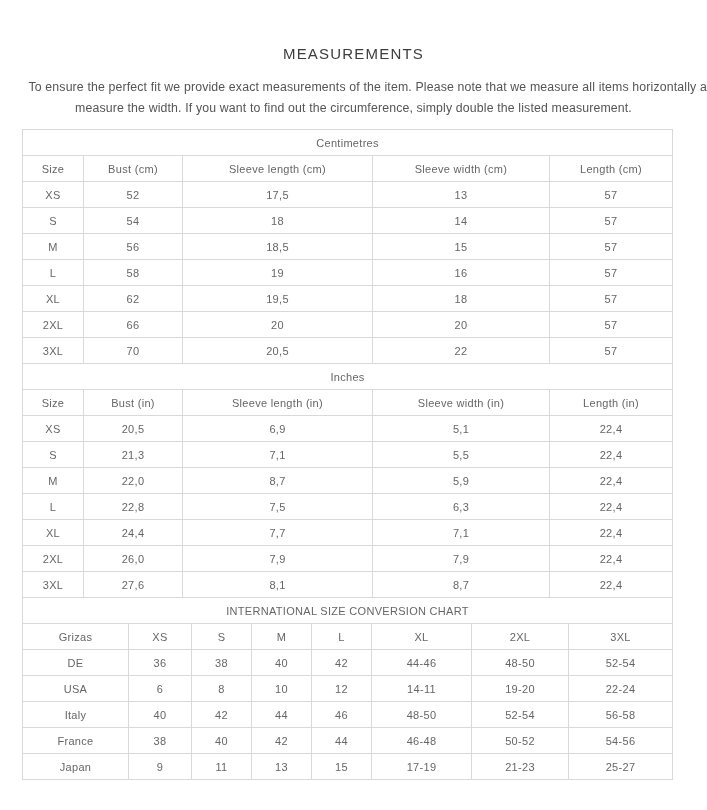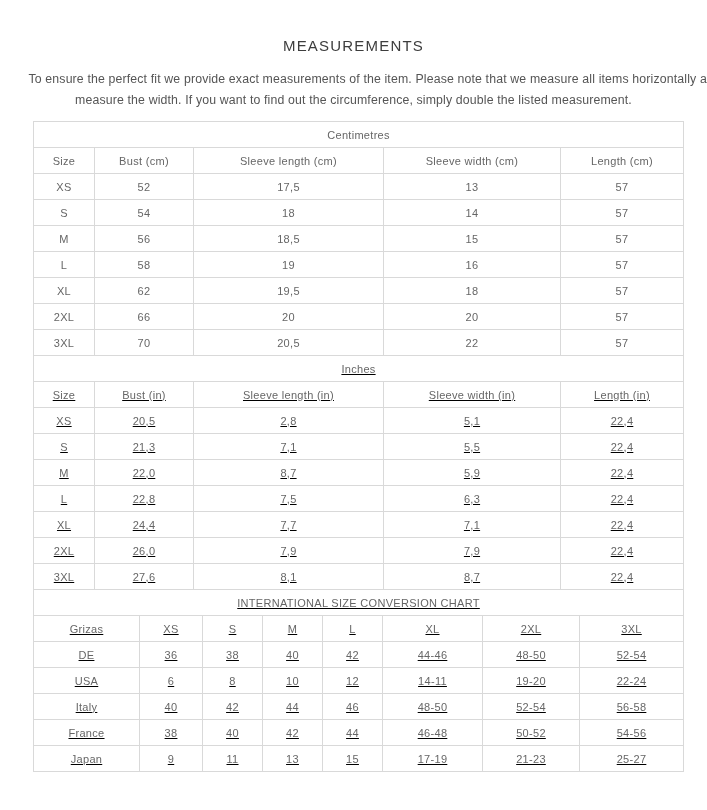--- a/index.html
+++ b/index.html
@@ -16,51 +16,50 @@
     font-family:"Liberation Sans", sans-serif;
     -webkit-font-smoothing:antialiased;
   }
   .page{
     width:707px;
     height:810px;
     background:var(--bg);
     overflow:hidden;
   }
   .title{
-    margin:0;
+    margin:8px;
     padding-top:37px;
     text-align:center;
     font-size:15px;
     font-weight:normal;
     letter-spacing:1.2px;
     color:var(--title-color);
     line-height:18px;
   }
   .intro{
     margin:14px auto 0;
     width:650px;
     text-align:center;
     font-size:12.3px;
     letter-spacing:0.15px;
     line-height:21px;
     color:var(--body-color);
   }
   .intro-line{display:block;white-space:nowrap;}
   .tables{
-    margin:10px 0 0 33px;
+    margin:10px 0 0 22px;
     width:650px;
   }
   table.size-table{
     border-collapse:collapse;
     table-layout:fixed;
     width:650px;
   }
   table.size-table + table.size-table{
     margin-top:-1px;
-    text-decoration:underline;
   }
   table.size-table td{
     border:1px solid var(--border-color);
     height:26px;
     padding:0 4px;
     text-align:center;
     vertical-align:middle;
     font-size:11px;
     letter-spacing:0.3px;
     color:var(--cell-color);
@@ -177,21 +176,21 @@
           <tr>
             <td>Size</td>
             <td>Bust (in)</td>
             <td>Sleeve length (in)</td>
             <td>Sleeve width (in)</td>
             <td>Length (in)</td>
           </tr>
           <tr>
             <td>XS</td>
             <td>20,5</td>
-            <td>2,8</td>
+            <td>6,9</td>
             <td>5,1</td>
             <td>22,4</td>
           </tr>
           <tr>
             <td>S</td>
             <td>21,3</td>
             <td>7,1</td>
             <td>5,5</td>
             <td>22,4</td>
           </tr>

